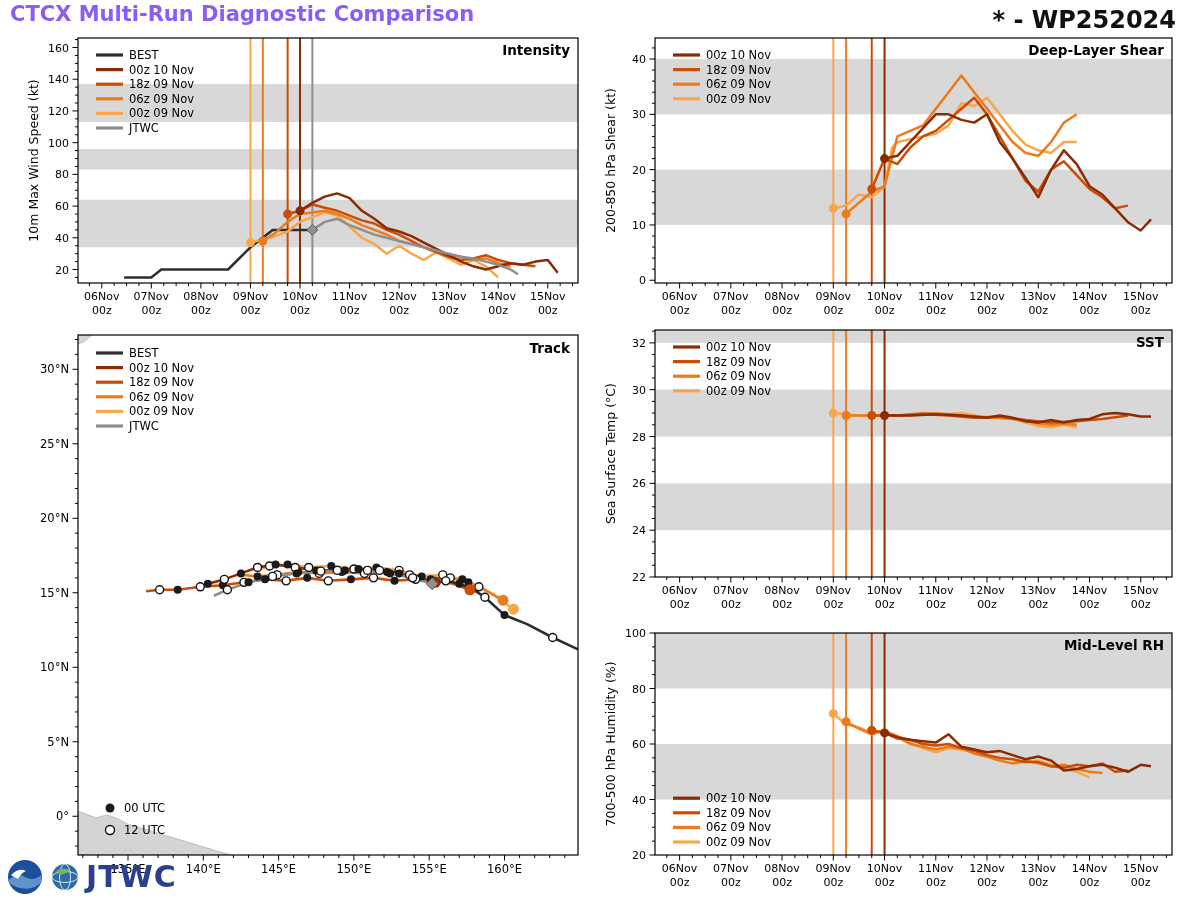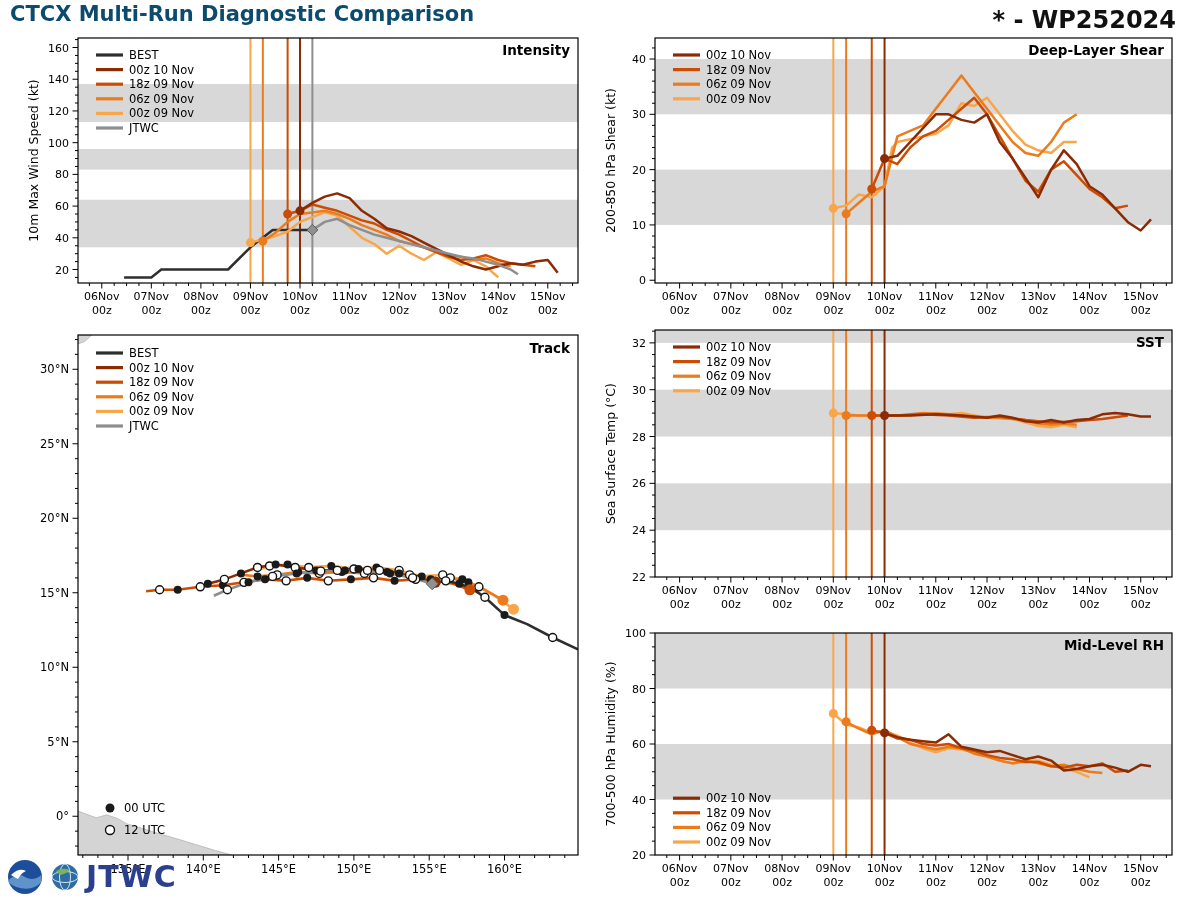--- a/index.html
+++ b/index.html
@@ -1,18 +1,18 @@
 <!DOCTYPE html>
 <html><head>
 <meta charset="utf-8">
 <style>
   html,body{margin:0;padding:0;background:#fff;}
   #stage{position:relative;width:1200px;height:900px;background:#fff;
          font-family:"DejaVu Sans","Liberation Sans",sans-serif;overflow:hidden;}
-  .title{position:absolute;left:10px;top:2px;font-size:21px;font-weight:bold;color:#0c4a6e;}
+  .title{position:absolute;left:10px;top:2px;font-size:21px;font-weight:bold;color:#8b5cf6;}
   .storm-id{position:absolute;right:24px;top:6px;font-size:24px;font-weight:bold;color:#111;}
   svg text{font-family:"DejaVu Sans","Liberation Sans",sans-serif;fill:#000;}
   .logos{position:absolute;left:6px;top:858px;display:flex;align-items:center;gap:6px;}
   .cira-text{font-size:30px;font-weight:bold;color:#2b3f8f;letter-spacing:1px;line-height:1;}
 </style>
 </head>
 <body>
 
 <div id="stage">
   <div class="title">CTCX Multi-Run Diagnostic Comparison</div>

